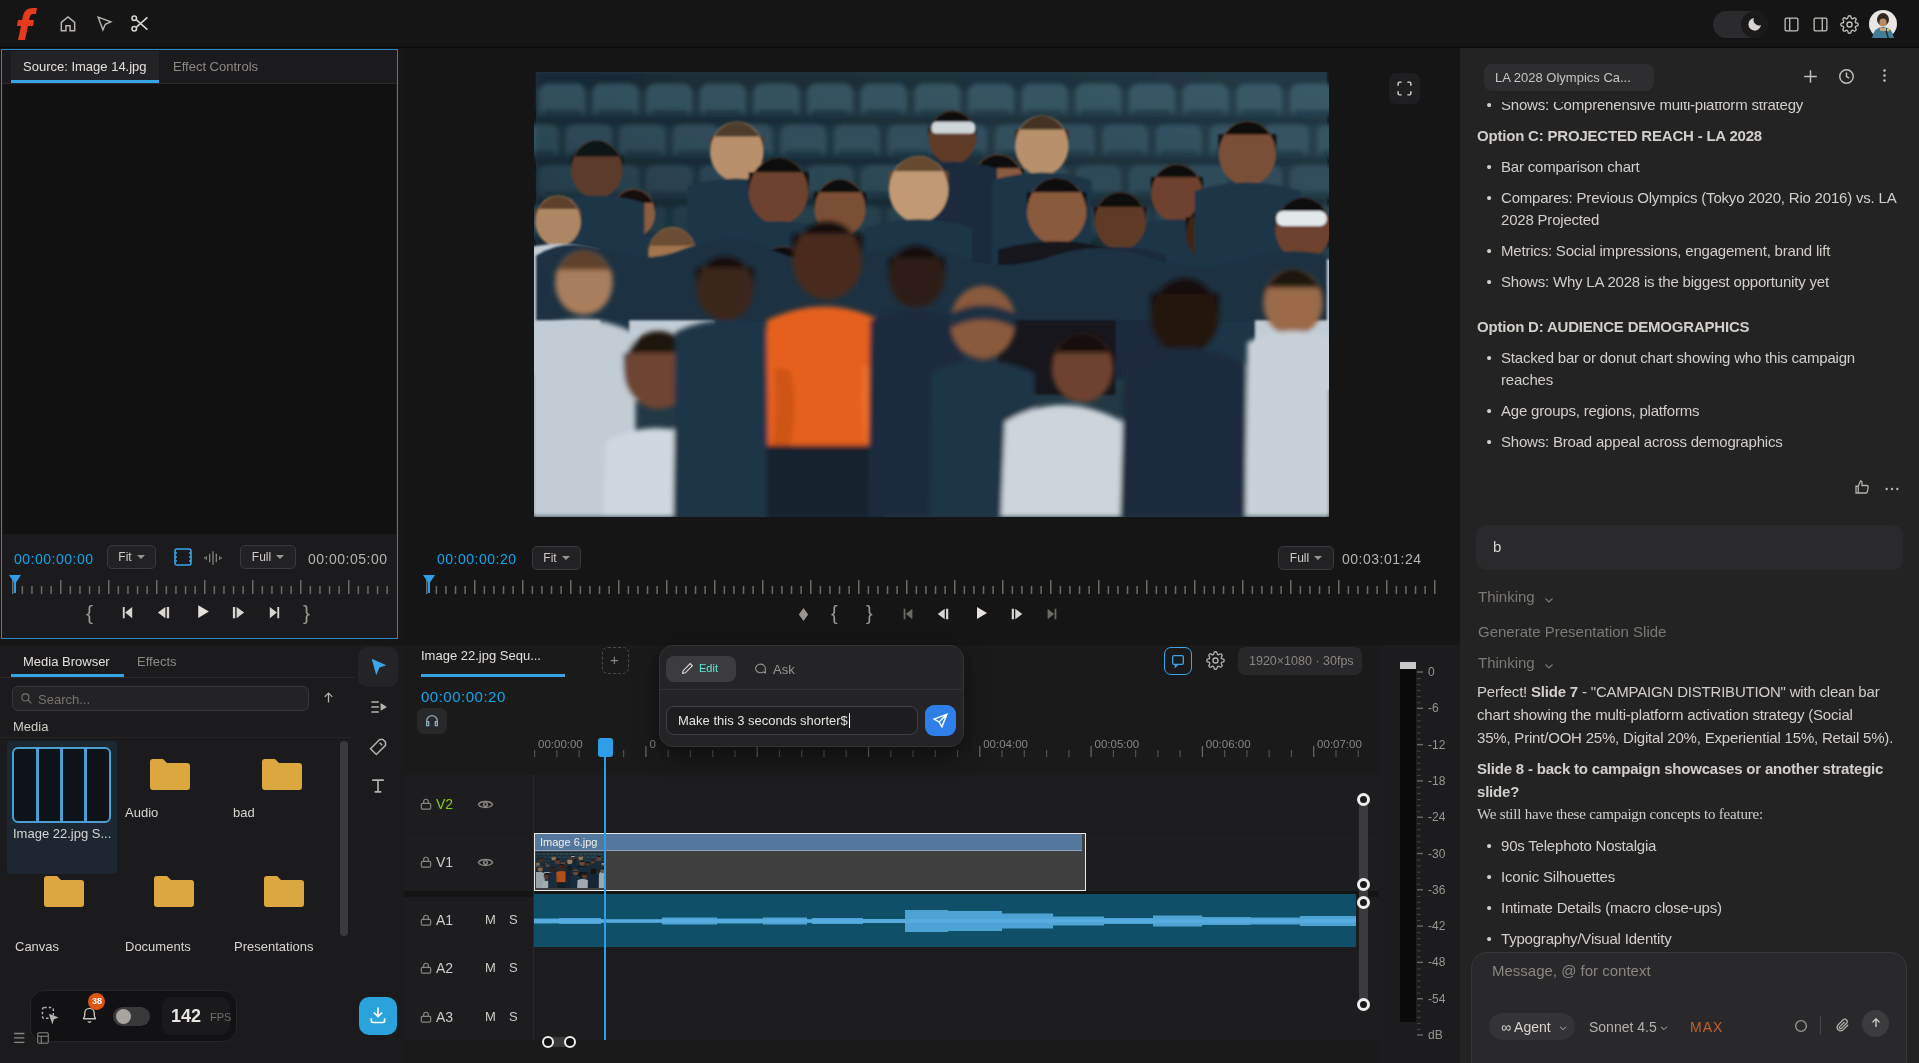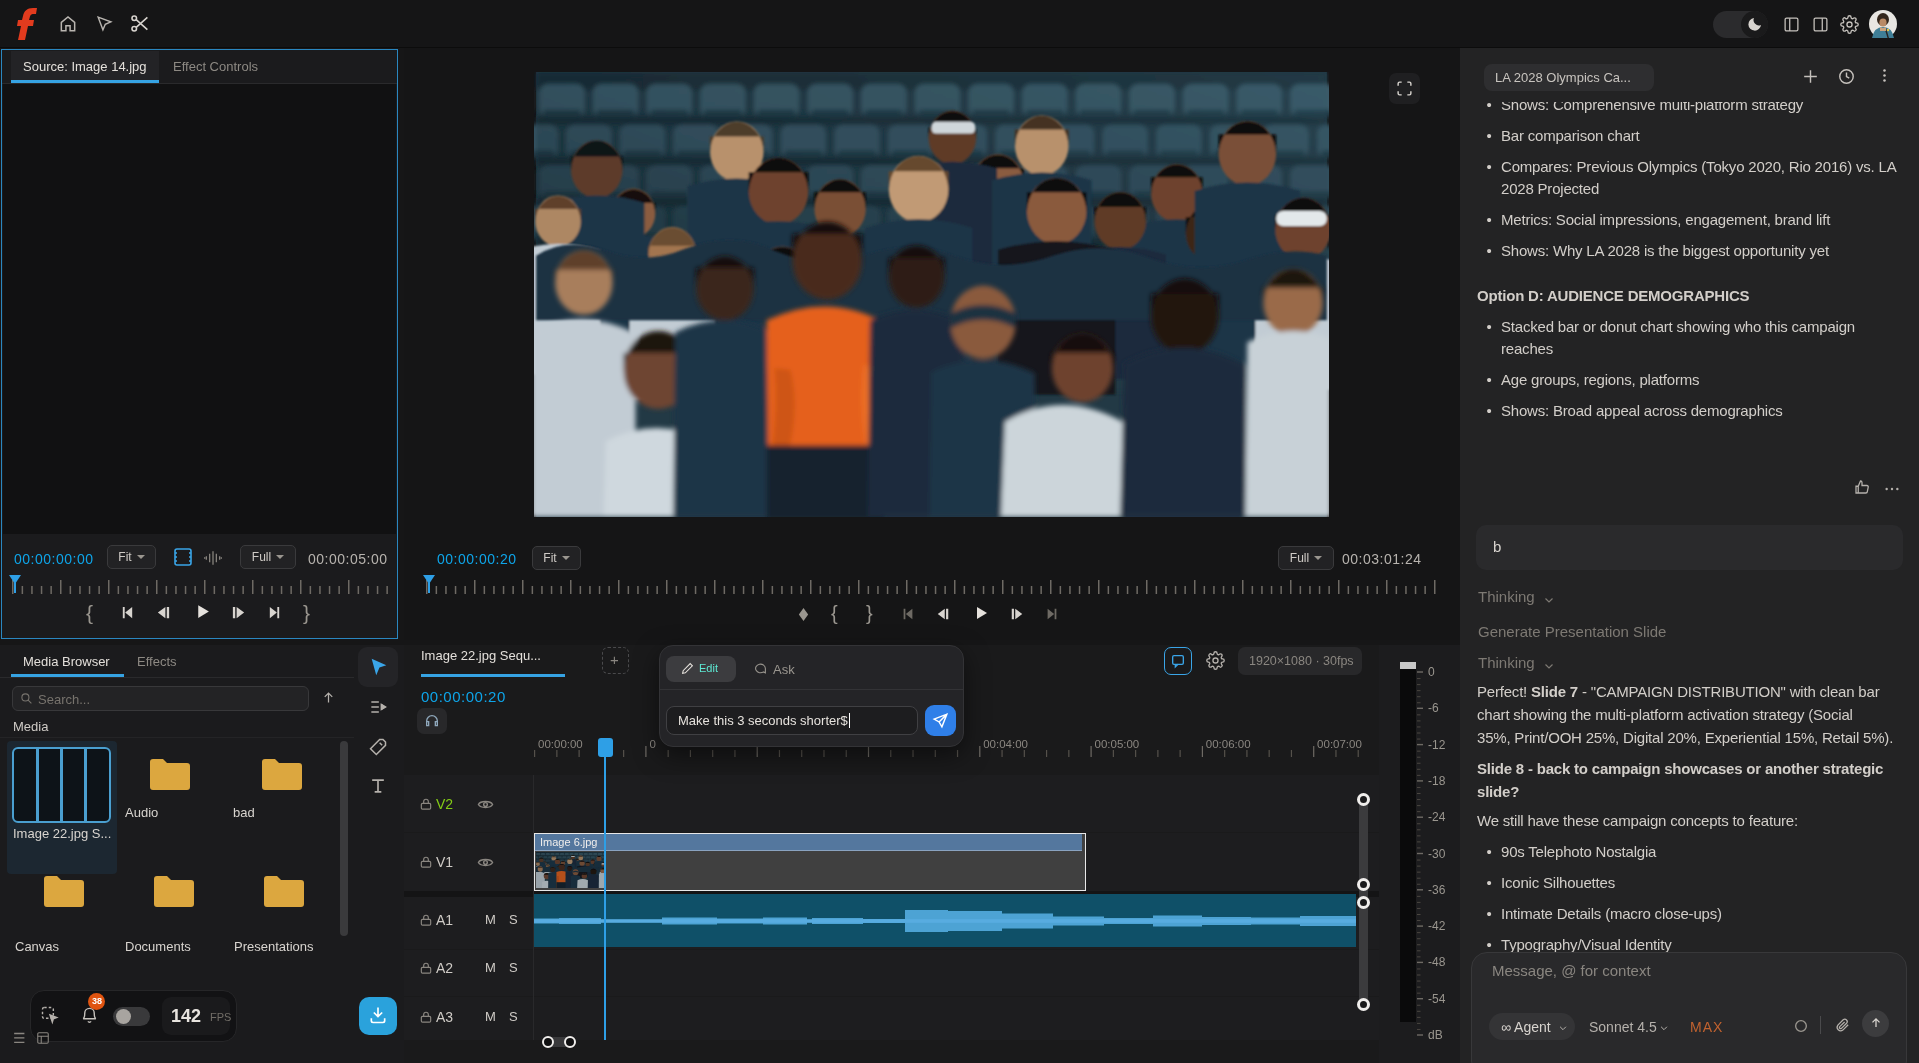--- a/index.html
+++ b/index.html
@@ -626,20 +626,21 @@
   <svg class="abs" style="left:416px;top:19px;" width="17" height="17" viewBox="0 0 24 24" fill="#c5c1bc">
       <circle cx="12" cy="5" r="1.8"></circle>
       <circle cx="12" cy="12" r="1.8"></circle>
       <circle cx="12" cy="19" r="1.8"></circle>
     </svg>
   <div class="abs" id="chatTop" style="clip-path:inset(8px 0 0 0);left:17px;top:46px;width:440px;font-size:15px;line-height:22px;letter-spacing:-0.2px;color:#d2cec9;">
       <div style="margin-top:0px;display:flex;">
         <span style="width:24px;text-align:center;flex:none;">•</span>
         <div style="flex:1;">Shows: Comprehensive multi-platform strategy</div>
       </div>
+      <div style="margin-top:9px;"><b>Option C: PROJECTED REACH - LA 2028</b></div>
       <div style="margin-top:9px;display:flex;">
         <span style="width:24px;text-align:center;flex:none;">•</span>
         <div style="flex:1;">Bar comparison chart</div>
       </div>
       <div style="margin-top:9px;display:flex;">
         <span style="width:24px;text-align:center;flex:none;">•</span>
         <div style="flex:1;">Compares: Previous Olympics (Tokyo 2020, Rio 2016) vs. LA<br>2028 Projected</div>
       </div>
       <div style="margin-top:9px;display:flex;">
         <span style="width:24px;text-align:center;flex:none;">•</span>
@@ -680,21 +681,21 @@
       <path d="M5 9 L12 16 L19 9"></path>
     </svg>
   <div class="abs" style="left:18px;top:575px;font-size:15px;color:#7d7973;">Generate Presentation Slide</div>
   <div class="abs" style="left:18px;top:606px;font-size:15px;color:#7d7973;">Thinking</div>
   <svg class="abs" style="left:83px;top:612px;" width="12" height="12" viewBox="0 0 24 24" fill="none" stroke="#7d7973" stroke-width="2.4">
       <path d="M5 9 L12 16 L19 9"></path>
     </svg>
   <div class="abs" id="chatBottom" style="left:17px;top:632px;width:440px;font-size:15px;line-height:23px;letter-spacing:-0.2px;color:#d2cec9;">
       <div style="margin-top:0px;">Perfect! <b>Slide 7</b> - "CAMPAIGN DISTRIBUTION" with clean bar<br>chart showing the multi-platform activation strategy (Social<br>35%, Print/OOH 25%, Digital 20%, Experiential 15%, Retail 5%).</div>
       <div style="margin-top:8px;"><b>Slide 8 - back to campaign showcases or another strategic<br>slide?</b></div>
-      <div style="margin-top:6px;">We still have these campaign concepts to feature:</div>
+      <div style="font-family:Liberation Serif, serif;">We still have these campaign concepts to feature:</div>
       <div style="margin-top:8px;display:flex;">
         <span style="width:24px;text-align:center;flex:none;">•</span>
         <div style="flex:1;">90s Telephoto Nostalgia</div>
       </div>
       <div style="margin-top:8px;display:flex;">
         <span style="width:24px;text-align:center;flex:none;">•</span>
         <div style="flex:1;">Iconic Silhouettes</div>
       </div>
       <div style="margin-top:8px;display:flex;">
         <span style="width:24px;text-align:center;flex:none;">•</span>

